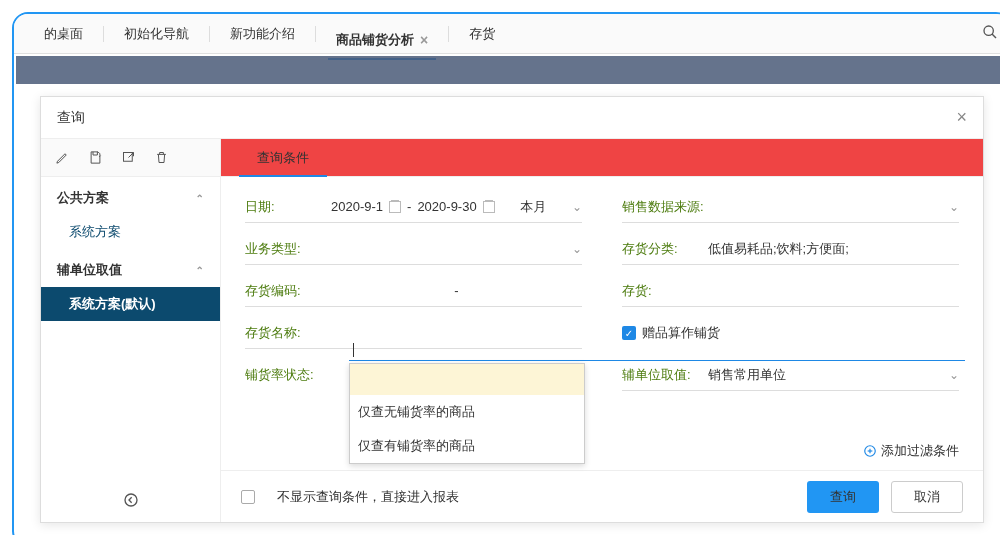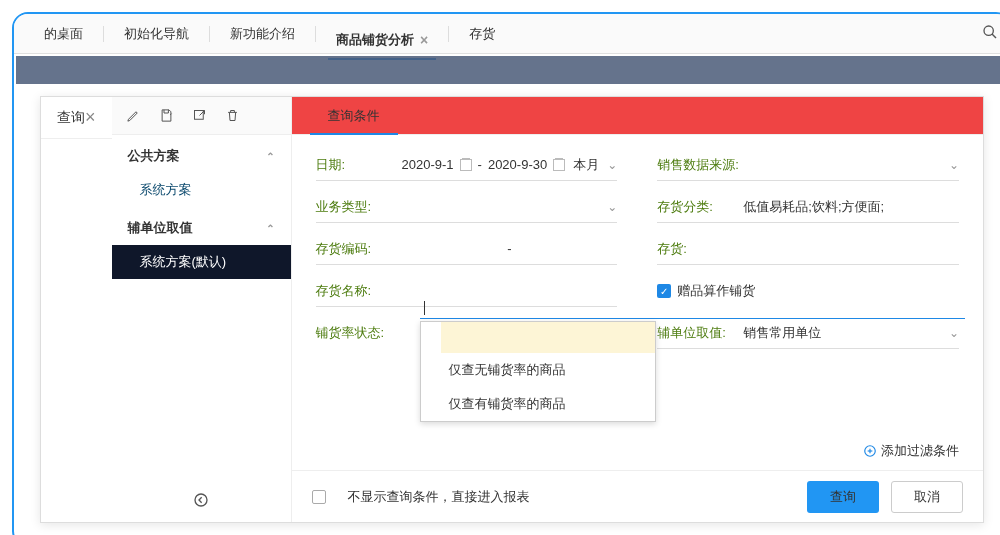--- a/index.html
+++ b/index.html
@@ -6,51 +6,51 @@
     body { background: #fff; padding: 12px; }
     .frame { width: 1000px; height: 535px; border: 2px solid #2196F3; border-radius: 16px; overflow: hidden; position: relative; background: #fff; }
     .tabs-bar { display: flex; align-items: center; height: 40px; border-bottom: 1px solid #e0e0e0; padding: 0 12px; background: #fafafa; }
     .tab { padding: 0 18px; height: 40px; display: flex; align-items: center; color: #666; cursor: pointer; position: relative; }
     .tab.active { color: #1e88e5; font-weight: 700; margin-top: 12px; }
     .tab.active::after { content: ""; position: absolute; bottom: 0; left: 10px; right: 10px; height: 2px; background: #1e88e5; }
     .tab-sep { width: 1px; height: 16px; background: #ddd; margin: 0 2px; }
     .tab .close { margin-left: 6px; color: #999; font-size: 14px; }
     .search-icon { margin-left: auto; color: #555; font-size: 16px; }
     .shade { position: absolute; top: 42px; left: 2px; right: 2px; height: 28px; background: #4a5a78; opacity: .85; }
-    .modal { position: absolute; top: 82px; left: 26px; right: 26px; bottom: 22px; background: #fff; border: 1px solid #ddd; box-shadow: 0 2px 10px rgba(0,0,0,.1); display: flex; flex-direction: row; }
+    .modal { position: absolute; top: 82px; left: 26px; right: 26px; bottom: 22px; background: #fff; border: 1px solid #ddd; box-shadow: 0 2px 10px rgba(0,0,0,.1); display: flex; flex-direction: column; }
     .modal-header { height: 42px; display: flex; align-items: center; padding: 0 16px; border-bottom: 1px solid #eee; }
     .modal-title { font-size: 14px; color: #333; }
     .modal-close { margin-left: auto; color: #888; font-size: 18px; cursor: pointer; }
     .modal-body { display: flex; flex: 1; overflow: hidden; }
     .sidebar { width: 180px; border-right: 1px solid #eee; display: flex; flex-direction: column; }
     .side-toolbar { height: 38px; display: flex; align-items: center; gap: 18px; padding: 0 14px; border-bottom: 1px solid #eee; background: #fafafa; }
     .side-toolbar svg { width: 15px; height: 15px; stroke: #555; fill: none; stroke-width: 1.6; cursor: pointer; }
     .side-group { padding: 12px 16px 8px; display: flex; justify-content: space-between; align-items: center; font-weight: 600; font-size: 13px; }
     .side-caret { color: #999; font-size: 10px; }
     .side-item { padding: 8px 28px; color: #0c4a6e; cursor: pointer; }
-    .side-item.active { background: #0f172a; color: #fff; }
+    .side-item.active { background: #0c4a6e; color: #fff; font-weight: bold; }
     .side-pager { margin-top: auto; text-align: center; padding: 10px; font-size: 16px; color: #555; }
     .main { flex: 1; display: flex; flex-direction: column; }
     .inner-tabs { display: flex; border-bottom: 1px solid #eee; padding: 0 18px; height: 38px; background: #ef4444; }
     .inner-tab { padding: 0 18px; height: 38px; display: flex; align-items: center; color: #666; cursor: pointer; position: relative; }
     .inner-tab.active { color: #1e88e5; }
     .inner-tab.active::after { content: ""; position: absolute; bottom: 0; left: 0; right: 0; height: 2px; background: #1e88e5; }
     .form-area { flex: 1; display: flex; padding: 16px 24px; gap: 40px; position: relative; }
     .col { flex: 1; display: flex; flex-direction: column; gap: 12px; }
     .field { display: flex; align-items: center; border-bottom: 1px solid #ddd; padding: 4px 0 6px; min-height: 30px; position: relative; }
     .field.noborder { border-bottom: none; }
     .label { width: 86px; color: #4d7c0f; flex-shrink: 0; }
     .value { flex: 1; color: #333; display: flex; align-items: center; gap: 6px; }
     .chevron { color: #999; font-size: 12px; margin-left: auto; }
     .cal-icon { width: 12px; height: 12px; border: 1px solid #bbb; display: inline-block; position: relative; }
     .cal-icon::before { content:""; position:absolute; top:-2px; left:1px; right:1px; height:2px; background:#bbb; }
     .checkbox { width: 14px; height: 14px; background: #1e88e5; border-radius: 2px; display: inline-flex; align-items: center; justify-content: center; color: #fff; font-size: 10px; margin-right: 6px; }
     .checkbox.empty { background:#fff; border:1px solid #aaa; }
     .dropdown { position: absolute; top: 186px; left: 128px; width: 236px; background: #fff; border: 1px solid #ccc; box-shadow: 0 2px 6px rgba(0,0,0,.15); z-index: 10; }
-    .dropdown .opt { padding: 8px 8px; cursor: pointer; margin-left: 20px; }
+    .dropdown .opt { padding: 8px 8px; cursor: pointer; }
     .dropdown .opt.hl { background: #fdf5d6; }
     .add-filter { position: absolute; right: 24px; bottom: 10px; color: #1e88e5; display: flex; align-items: center; gap: 4px; cursor: pointer; }
     .add-filter svg { width: 14px; height: 14px; fill: none; stroke: #1e88e5; stroke-width: 2; }
     .modal-footer { height: 52px; border-top: 1px solid #eee; display: flex; align-items: center; padding: 0 20px; }
     .footer-check { display: flex; align-items: center; gap: 16px; color: #555; }
     .btns { margin-left: auto; display: flex; gap: 12px; }
     .btn { min-width: 72px; height: 32px; border-radius: 3px; display: flex; align-items: center; justify-content: center; cursor: pointer; font-size: 13px; }
     .btn.primary { background: #2196F3; color: #fff; }
     .btn.secondary { border: 1px solid #ccc; background: #fff; color: #444; }
     .cursor-line { position: absolute; left: 128px; right: 18px; top: 183px; height: 1px; background: #1e88e5; }

